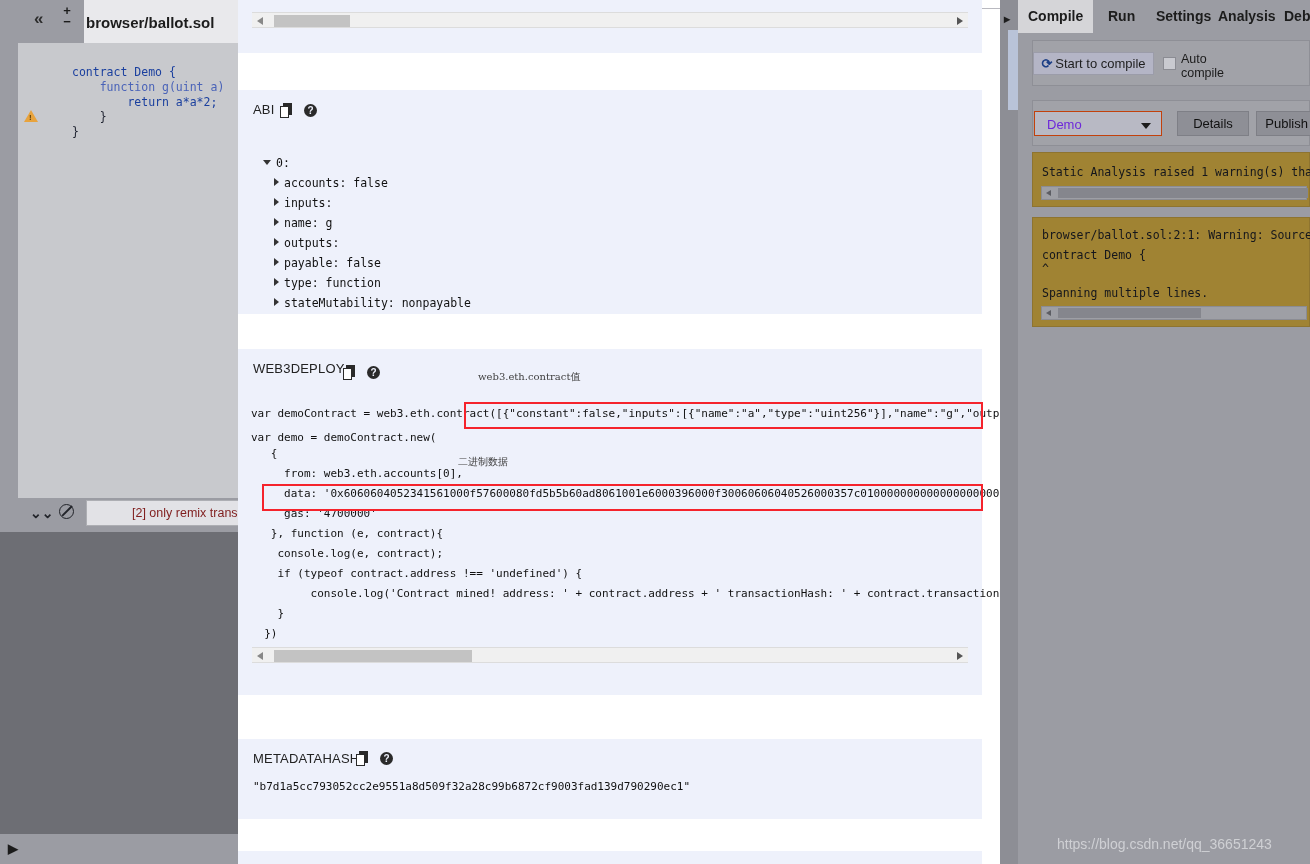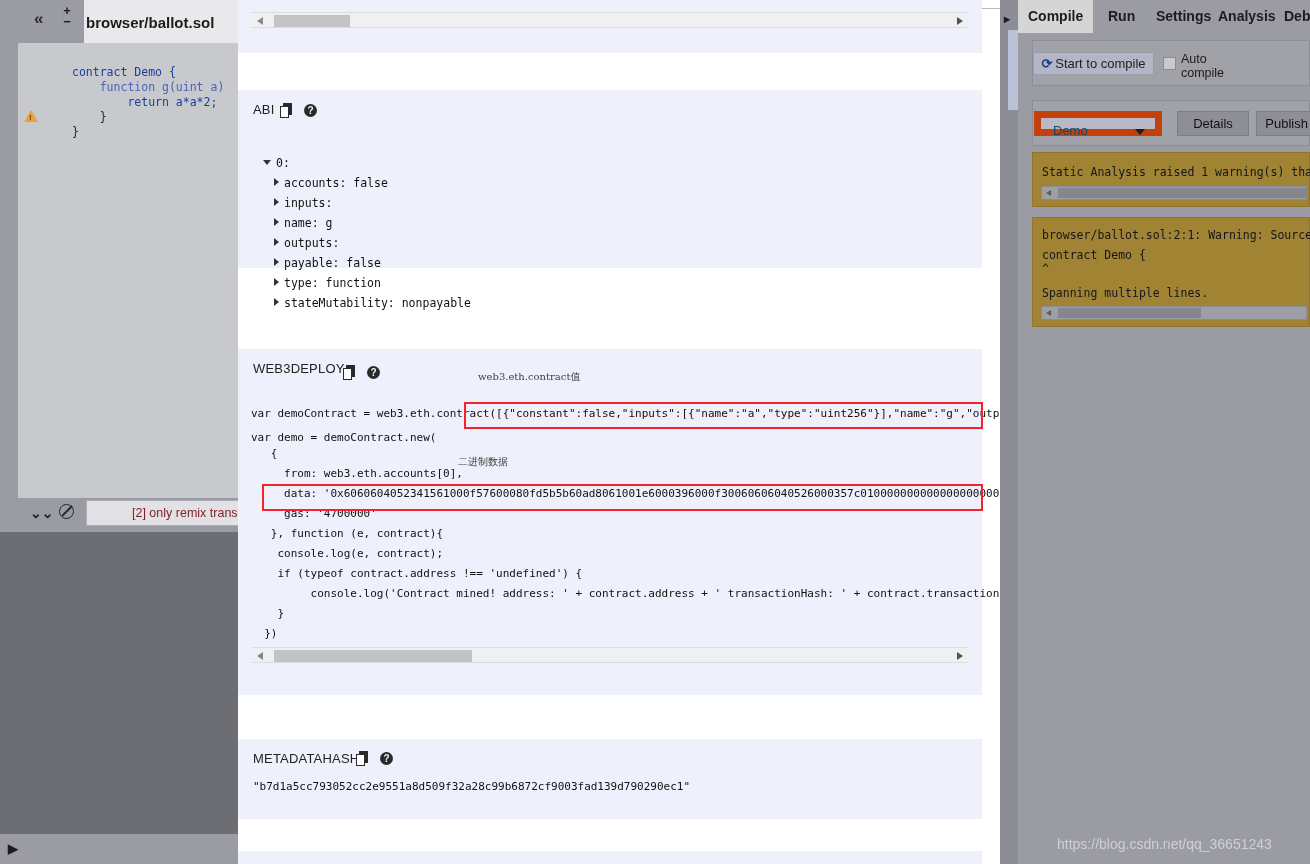--- a/index.html
+++ b/index.html
@@ -153,21 +153,21 @@
     position: absolute; left: 238px; top: 0;
     width: 762px; height: 864px;
     background: #ffffff;
   }
   .card {
     position: absolute; left: 0;
     width: 744px;
     background: #eef1fb;
   }
   .card-top { top: 0; height: 53px; }
-  .card-abi { top: 90px; height: 178px; }
+  .card-abi { top: 90px; height: 224px; }
   .card-w3d { top: 349px; height: 346px; }
   .card-meta { top: 739px; height: 80px; }
   .card-next { top: 851px; height: 13px; }
 
   .card-title {
     position: absolute; left: 15px; top: 12px;
     font-size: 13px; color: #222; letter-spacing: .2px;
   }
   .icon-copy {
     position: absolute; width: 13px; height: 15px;
@@ -319,22 +319,22 @@
     position: absolute;
     width: 13px; height: 13px;
     background: #c9cad0; border: 1px solid #8b8c93;
   }
   .auto-label {
     position: absolute;
     font-size: 12.5px; color: #1b1b1b; line-height: 15px;
   }
   .select-demo {
     position: absolute;
-    background: #b8b9c4; border: 7px solid #c2410c;
-    font-size: 13px; color: #0c4a6e; padding-left: 44px;
+    background: #b8b9c4; border: 1px solid #c2410c;
+    font-size: 13px; color: #6d28d9; padding-left: 44px;
   }
   .select-demo .sd-text { position: absolute; left: 12px; top: 5px; }
   .select-demo .sd-caret {
     position: absolute; right: 10px; top: 11px;
     width: 0; height: 0;
     border-left: 5px solid transparent;
     border-right: 5px solid transparent;
     border-top: 6px solid #1c1c1c;
   }
   .warn-box {

